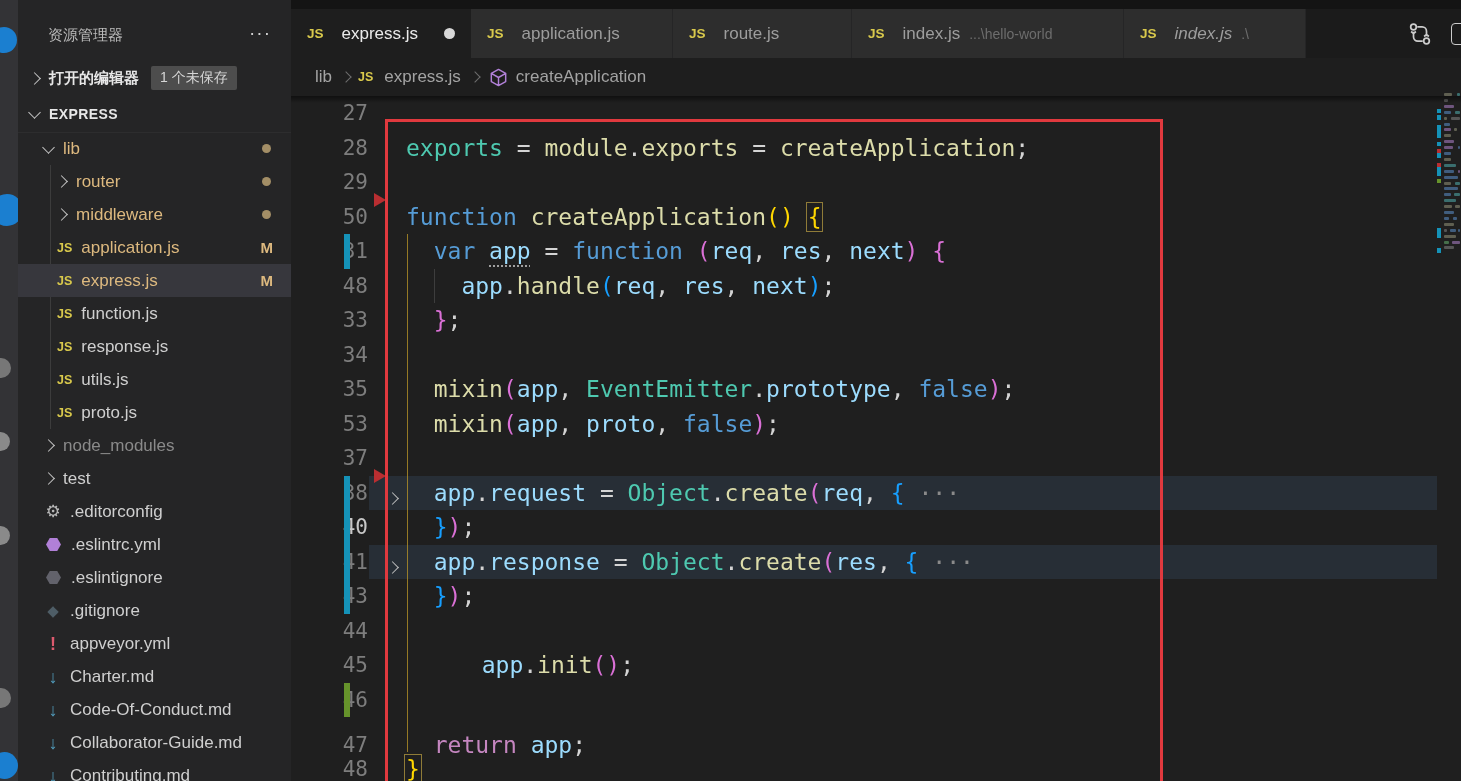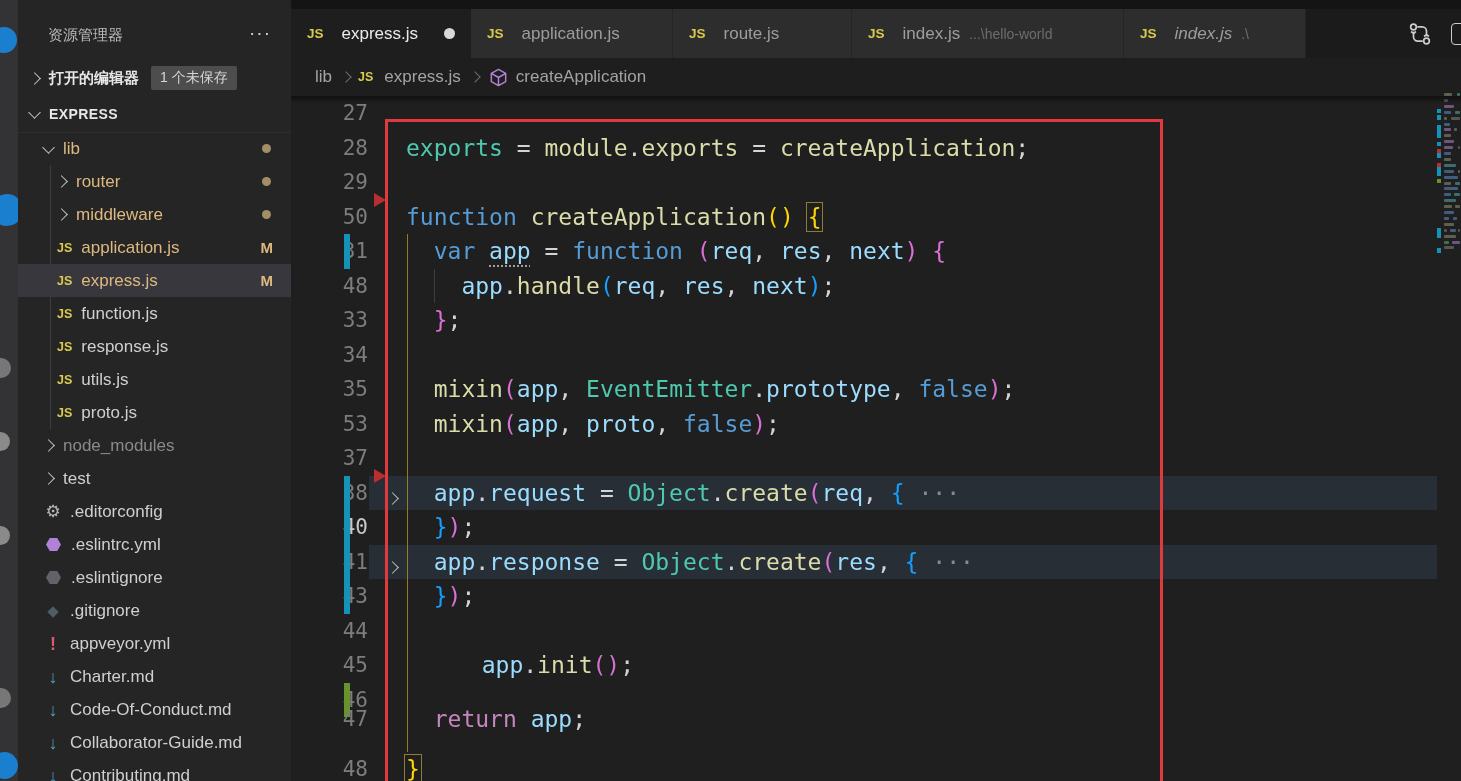--- a/index.html
+++ b/index.html
@@ -325,21 +325,21 @@
           </div>
           <div class="code-row" style="top: 552px;">
             <div class="line-num">45</div>
             <div class="code-text" style="left: 142.69px; margin-left: 48px;"><span style="color: rgb(156, 220, 254);">app</span><span style="color: rgb(212, 212, 212);">.</span><span style="color: rgb(220, 220, 170);">init</span><span style="color: rgb(218, 112, 214);">(</span><span style="color: rgb(218, 112, 214);">)</span><span style="color: rgb(212, 212, 212);">;</span></div>
           </div>
           <div class="code-row" style="top: 586.5px;">
             <div class="line-num">46</div>
             <div class="git-bar add"></div>
             <div class="code-text" style="left: 115px;"></div>
           </div>
-          <div class="code-row" style="top: 606px;">
+          <div class="code-row" style="top: 632px;">
             <div class="line-num">47</div>
             <div class="code-text" style="left: 142.69px;"><span style="color: rgb(197, 134, 192);">return</span><span style="color: rgb(212, 212, 212);"> </span><span style="color: rgb(156, 220, 254);">app</span><span style="color: rgb(212, 212, 212);">;</span></div>
           </div>
           <div class="code-row" style="top: 655.5px;">
             <div class="line-num">48</div>
             <div class="code-text" style="left: 115px;"><span class="tk-box" style="color: rgb(255, 215, 0);">}</span></div>
           </div>
         </div>
       <div class="red-rect" style="left:94px;top:23px;width:772px;height:690px"></div>
     <div class="guide" style="left: 115.5px; top: 138px; height: 517.5px;"></div>

